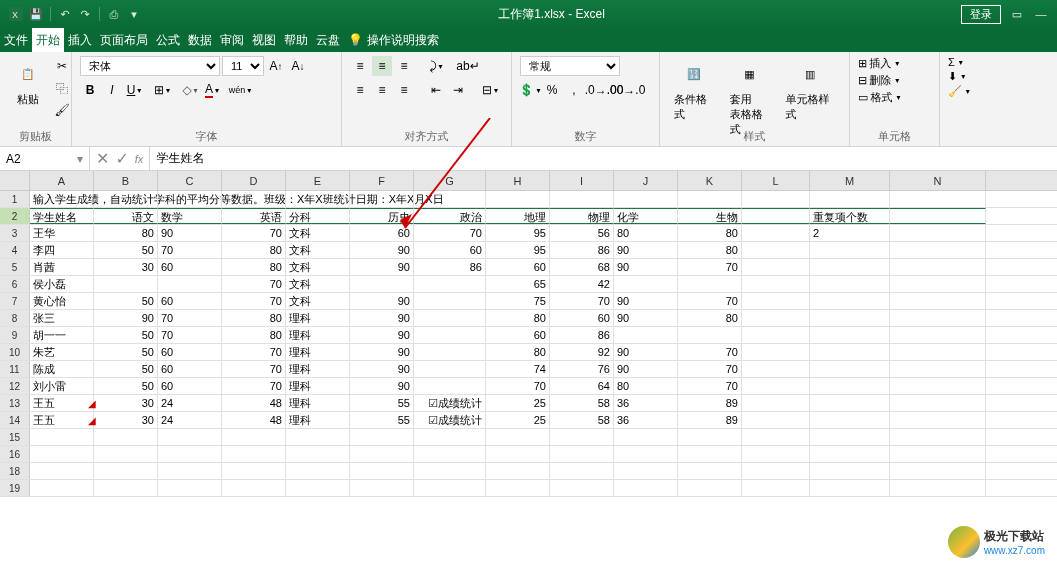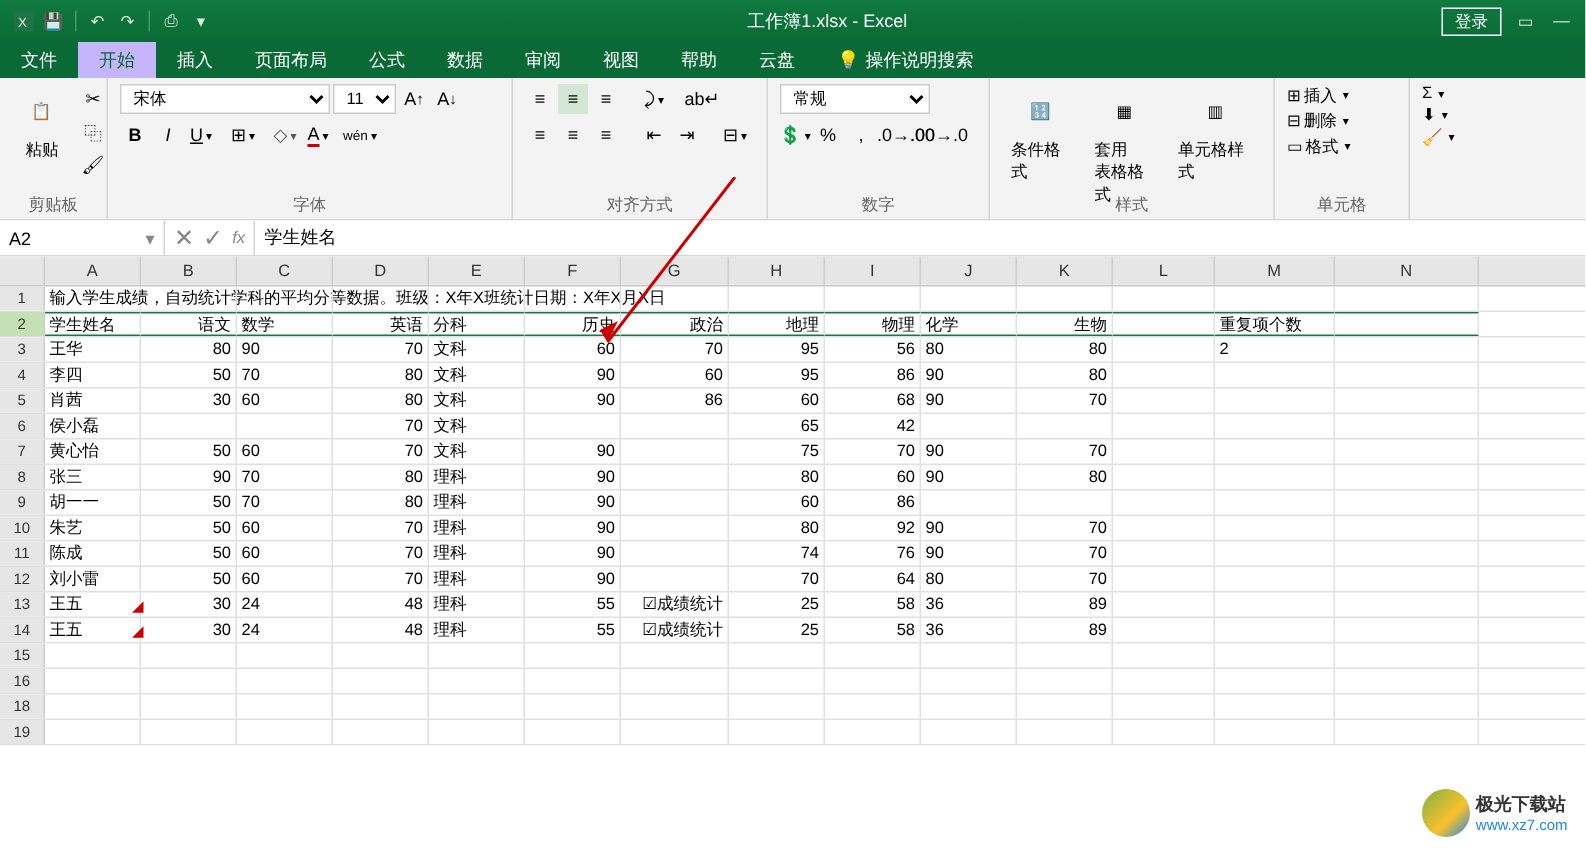--- a/index.html
+++ b/index.html
@@ -5,36 +5,36 @@
 *{margin:0;padding:0;box-sizing:border-box;font-family:"Microsoft YaHei",sans-serif}
 body{width:1057px;height:568px;overflow:hidden;background:#fff;position:relative}
 .titlebar{height:28px;background:linear-gradient(#0f7a3f,#0a6a35);display:flex;align-items:center;color:#fff;font-size:11px}
 .qat{display:flex;align-items:center;gap:4px;padding:0 8px}
 .qat-btn{width:16px;height:16px;display:flex;align-items:center;justify-content:center;opacity:.85}
 .qat-sep{width:1px;height:14px;background:rgba(255,255,255,.25);margin:0 2px}
 .win-title{flex:1;text-align:center;color:#fff;font-size:12px}
 .win-right{display:flex;align-items:center;gap:8px;padding:0 8px}
 .login-box{border:1px solid #fff;padding:1px 8px;font-size:11px}
 .tabs{height:24px;background:#0a6a35;display:flex}
-.tab{padding:4px 14px;color:#fff;font-size:12px;cursor:pointer}
-.tab.active{background:#c4b5fd;color:#0a6a35}
+.tab{padding:4px 4px;color:#fff;font-size:12px;cursor:pointer}
+.tab.active{background:#ffffff;color:#0a6a35}
 .ribbon{height:95px;background:#f3f3f3;display:flex;border-bottom:1px solid #d4d4d4}
 .group{border-right:1px solid #d4d4d4;padding:4px 8px;display:flex;flex-direction:column;position:relative}
 .group-label{position:absolute;bottom:2px;left:0;right:0;text-align:center;font-size:11px;color:#666}
 .group-content{flex:1;display:flex;align-items:flex-start;gap:4px}
 .big-btn{display:flex;flex-direction:column;align-items:center;gap:2px;padding:2px 4px;font-size:11px}
 .big-icon{width:32px;height:32px;display:flex;align-items:center;justify-content:center}
 .font-row{display:flex;gap:2px;align-items:center;margin-bottom:4px}
 .font-select{border:1px solid #ccc;background:#fff;font-size:11px;height:20px;padding:0 4px}
 .small-btn{width:20px;height:20px;display:flex;align-items:center;justify-content:center;font-size:12px;border:1px solid transparent}
 .number-select{border:1px solid #ccc;background:#fff;font-size:11px;height:20px;padding:0 4px;width:100px}
 .style-btn{display:flex;flex-direction:column;align-items:center;font-size:11px;padding:2px 6px;gap:2px}
 .mini-row{display:flex;align-items:center;gap:2px;font-size:11px;margin-bottom:2px}
 .formula-bar{height:24px;background:#fff;border-bottom:1px solid #d4d4d4;display:flex;align-items:center}
-.name-box{width:110px;border-right:1px solid #d4d4d4;padding:0 6px;font-size:12px;height:100%;display:flex;align-items:center}
+.name-box{width:90px;border-right:1px solid #d4d4d4;padding:0 6px;font-size:12px;height:100%;display:flex;align-items:center}
 .fx-group{display:flex;align-items:center;padding:0 6px;gap:6px;color:#888;border-right:1px solid #d4d4d4;height:100%}
 .fx-btn{font-size:11px;color:#888;font-style:italic}
 .formula-input{flex:1;padding:0 6px;font-size:12px;border:none;outline:none}
 .sheet{position:relative;overflow:hidden}
 .col-headers{display:flex;height:20px;background:#e6e6e6;border-bottom:1px solid #ccc}
 .corner{width:30px;border-right:1px solid #ccc;background:#e6e6e6}
 .ch{border-right:1px solid #ccc;text-align:center;font-size:11px;line-height:20px;color:#333}
 .chA{width:64px}.chB{width:64px}.chC{width:64px}.chD{width:64px}.chE{width:64px}.chF{width:64px}.chG{width:72px}.chH{width:64px}.chI{width:64px}.chJ{width:64px}.chK{width:64px}.chL{width:68px}.chM{width:80px}.chN{width:96px}
 .rows{display:flex;flex-direction:column}
 .row{display:flex;height:17px;border-bottom:1px solid #e0e0e0}

